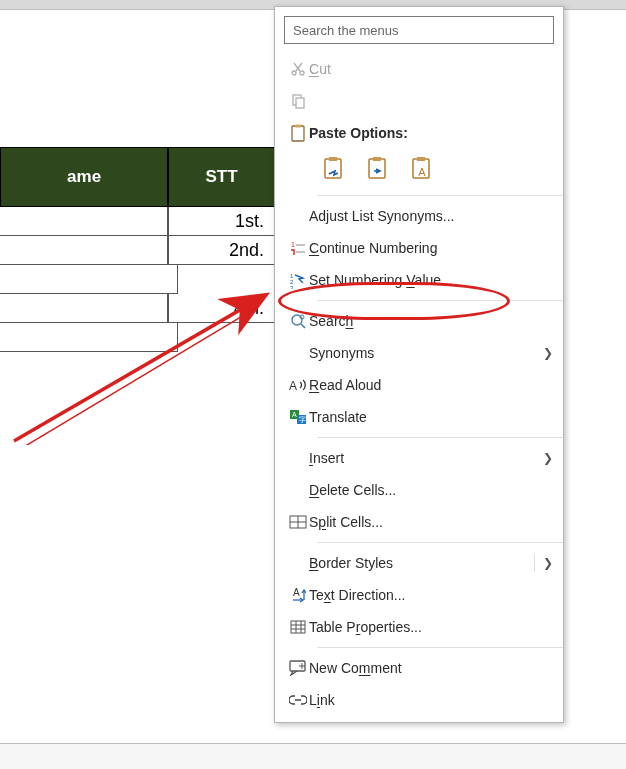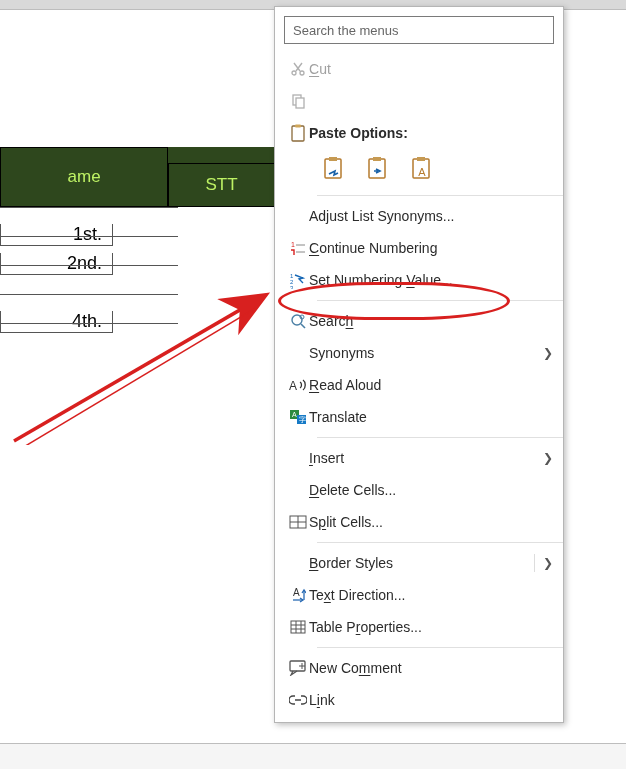--- a/index.html
+++ b/index.html
@@ -29,34 +29,33 @@
   
   .tbl {
     position: absolute;
     left: 0; top: 147px;
     width: 275px;
   }
   .hdr {
     display: flex;
     height: 60px;
     background: #2e471d;
-    color: #bef264;
-    font-weight: 400;
+    color: #ffffff;
+    font-weight: 700;
     font-size: 17px;
   }
   .hdr .col {
     display: flex; align-items: center; justify-content: center;
     border: 1px solid #000;
   }
   .colA { width: 178px; border-left: none;}
-  .colB { width: 113px; margin-top: 16px; }
+  .colB { width: 113px; }
   .row {
     display: flex;
     height: 29px;
-    flex-direction: column;
   }
   .row .cell {
     border-left: 1px solid #555;
     border-right: 1px solid #555;
     border-bottom: 1px solid #555;
     display: flex; align-items: center; justify-content: flex-end;
     padding-right: 10px;
     font-size: 18px;
   }
   .row .cell.colA { border-left: none; }

